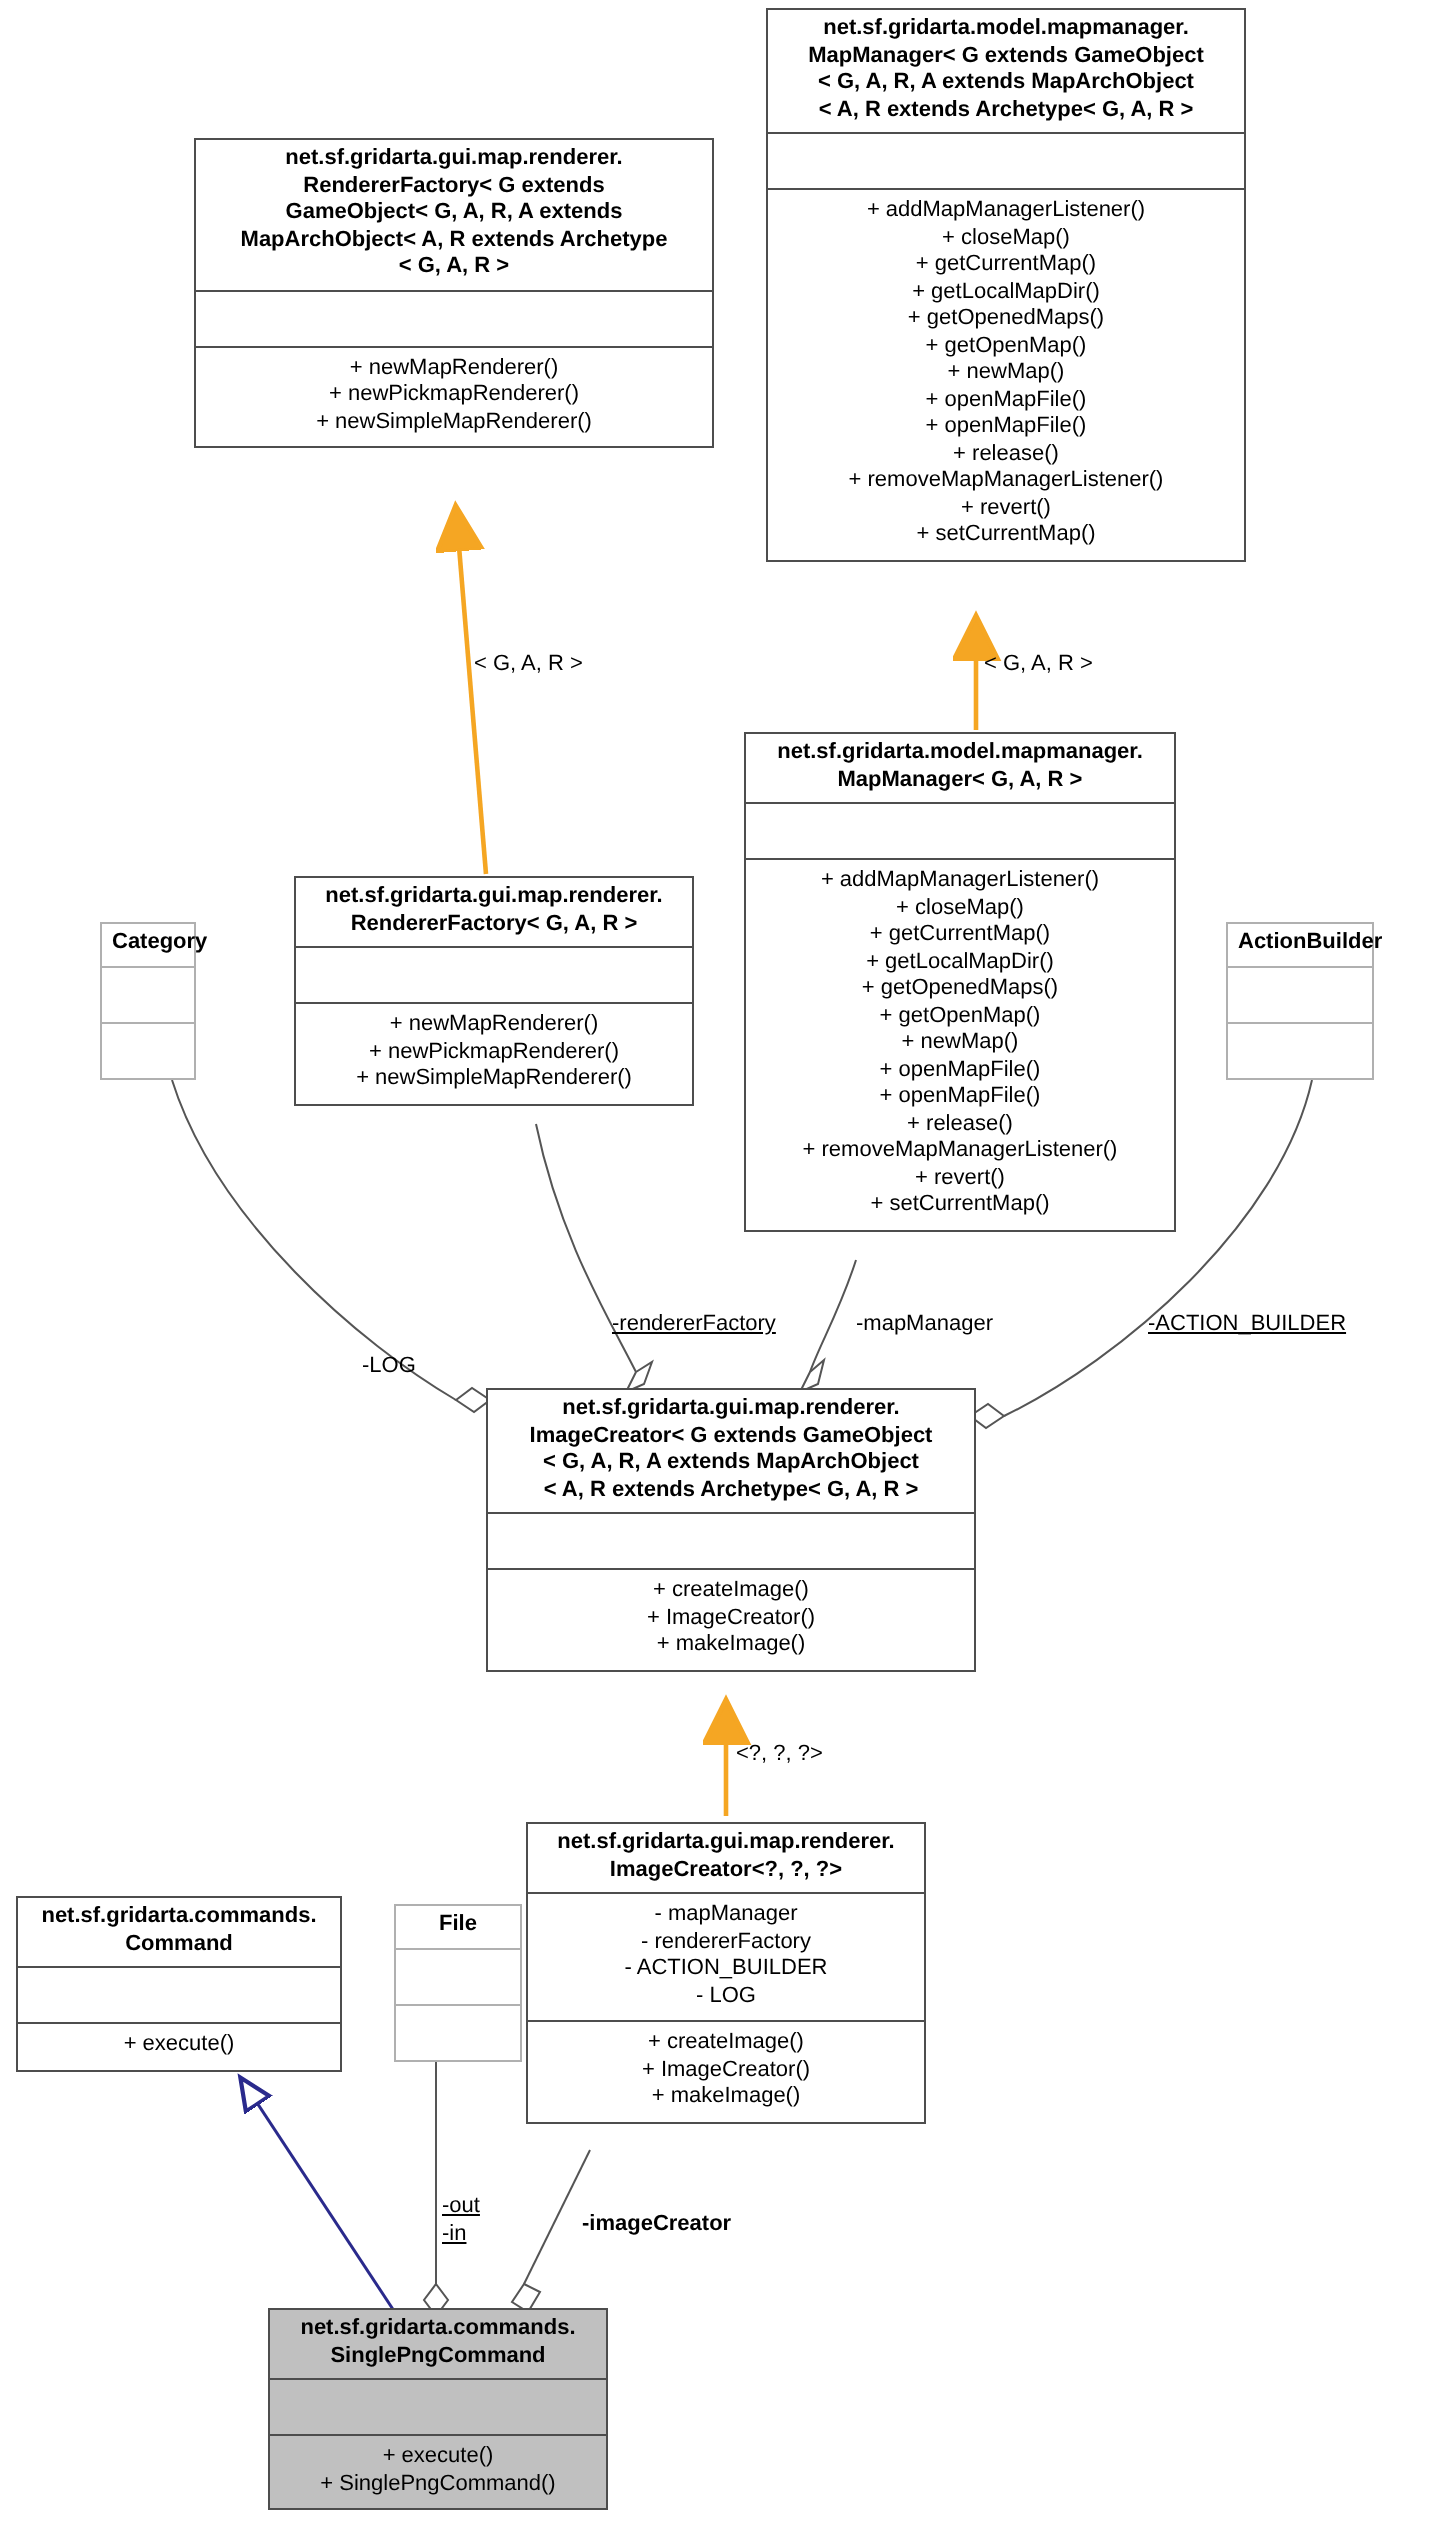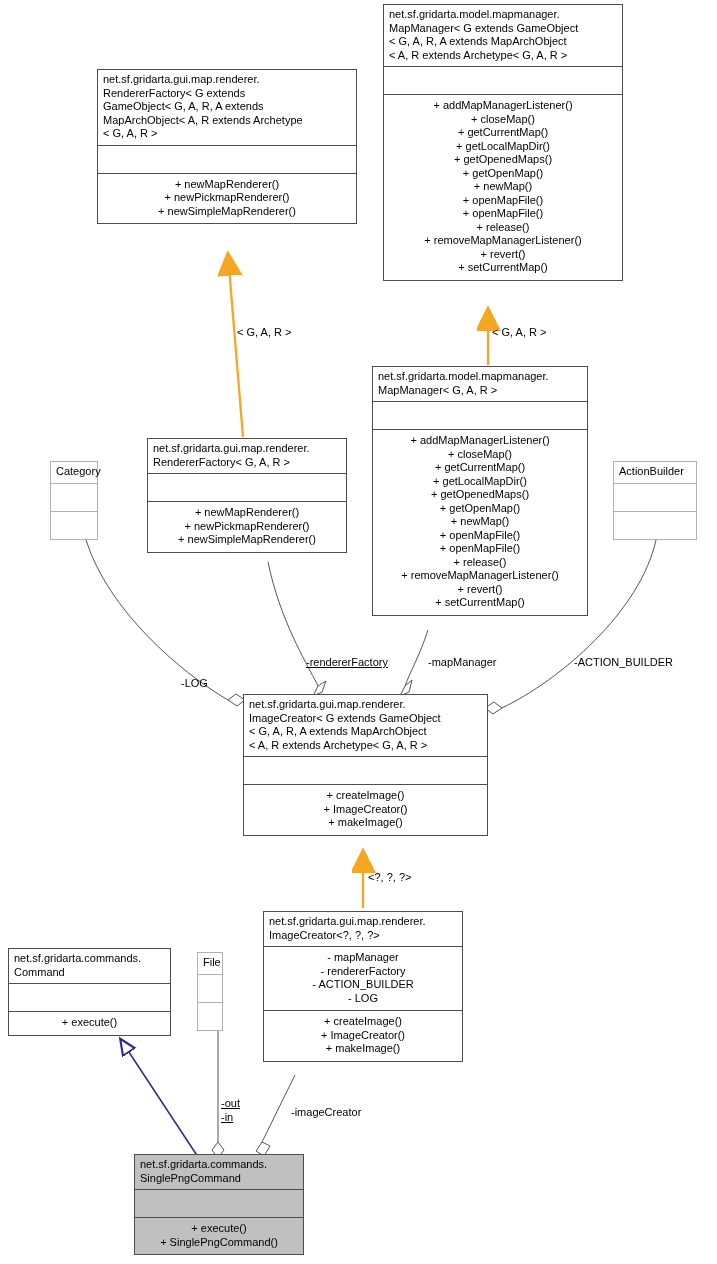--- a/index.html
+++ b/index.html
@@ -38,22 +38,24 @@
   .uml.filled {
     background: #c0c0c0;
   }
   .uml .sec {
     border-top: 1px solid #4d4d4d;
   }
   .uml.grey .sec {
     border-top: 1px solid #b0b0b0;
   }
   .uml .title {
+    text-align: center;
     padding: 3px 5px 4px 5px;
     white-space: pre-line;
+    font-weight: bold;
   }
   .uml .attrs, .uml .ops {
     padding: 4px 6px 5px 6px;
     white-space: pre-line;
     text-align: center;
   }
   .uml .empty {
     height: 18px;
   }
   .edge-label {
@@ -186,21 +188,21 @@
 + revert()
 + setCurrentMap()</div>
   </div>
 
   <div class="uml grey" style="left:50px; top:461px; width:48px;">
     <div class="title">Category</div>
     <div class="sec attrs empty"></div>
     <div class="sec ops empty"></div>
   </div>
 
-  <div class="uml grey" style="left:613px; top:461px; width:84px;">
+  <div class="uml grey" style="left:613px; top:461px; width:74px;">
     <div class="title">ActionBuilder</div>
     <div class="sec attrs empty"></div>
     <div class="sec ops empty"></div>
   </div>
 
   <div class="uml" style="left:243px; top:694px; width:245px;">
     <div class="title">net.sf.gridarta.gui.map.renderer.
 ImageCreator&lt; G extends GameObject
 &lt; G, A, R, A extends MapArchObject
  &lt; A, R extends Archetype&lt; G, A, R &gt;</div>
@@ -222,21 +224,21 @@
 + makeImage()</div>
   </div>
 
   <div class="uml" style="left:8px; top:948px; width:163px;">
     <div class="title">net.sf.gridarta.commands.
 Command</div>
     <div class="sec attrs empty"></div>
     <div class="sec ops">+ execute()</div>
   </div>
 
-  <div class="uml grey" style="left:197px; top:952px; width:26px;">
+  <div class="uml grey" style="left:197px; top:952px; width:64px;">
     <div class="title">File</div>
     <div class="sec attrs empty"></div>
     <div class="sec ops empty"></div>
   </div>
 
   <div class="uml filled" style="left:134px; top:1154px; width:170px;">
     <div class="title">net.sf.gridarta.commands.
 SinglePngCommand</div>
     <div class="sec attrs empty"></div>
     <div class="sec ops">+ execute()
@@ -248,20 +250,20 @@
   <div class="edge-label" style="left:492px; top:325px;">&lt; G, A, R &gt;</div>
 
   <div class="edge-label" style="left:368px; top:870px;">&lt;?, ?, ?&gt;</div>
 
   <div class="edge-label" style="left:181px; top:655px;margin-top:21px;">-LOG</div>
 
   <div class="edge-label" style="left:306px; top:655px;text-decoration:underline;">-rendererFactory</div>
 
   <div class="edge-label" style="left:428px; top:655px;">-mapManager</div>
 
-  <div class="edge-label" style="left:574px; top:655px;">-ACTION_BUILDER</div>
+  <div class="edge-label" style="left:574px; top:655px;text-decoration:underline;">-ACTION_BUILDER</div>
 
   <div class="edge-label" style="left:221px; top:1096px;text-decoration:underline;">-out
 -in</div>
 
-  <div class="edge-label" style="left:291px; top:1105px;">-imageCreator</div>
+  <div class="edge-label" style="left:291px; top:1105px;font-weight:bold;">-imageCreator</div>
 
 </div>
 
 </body></html>

